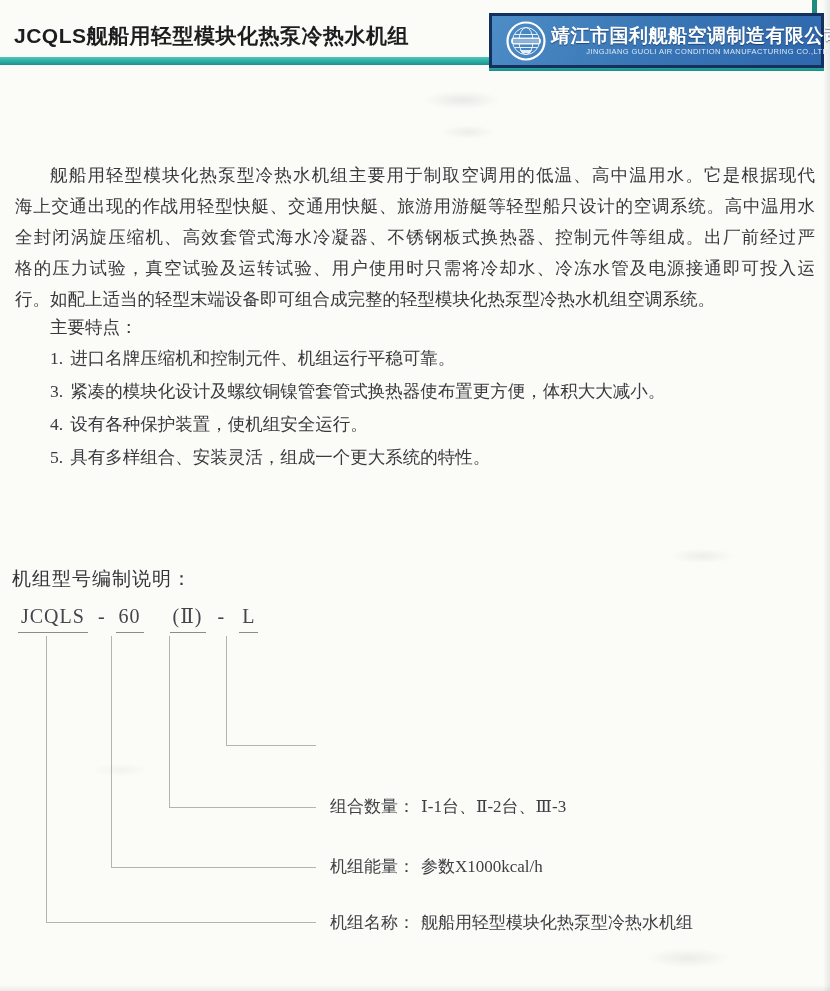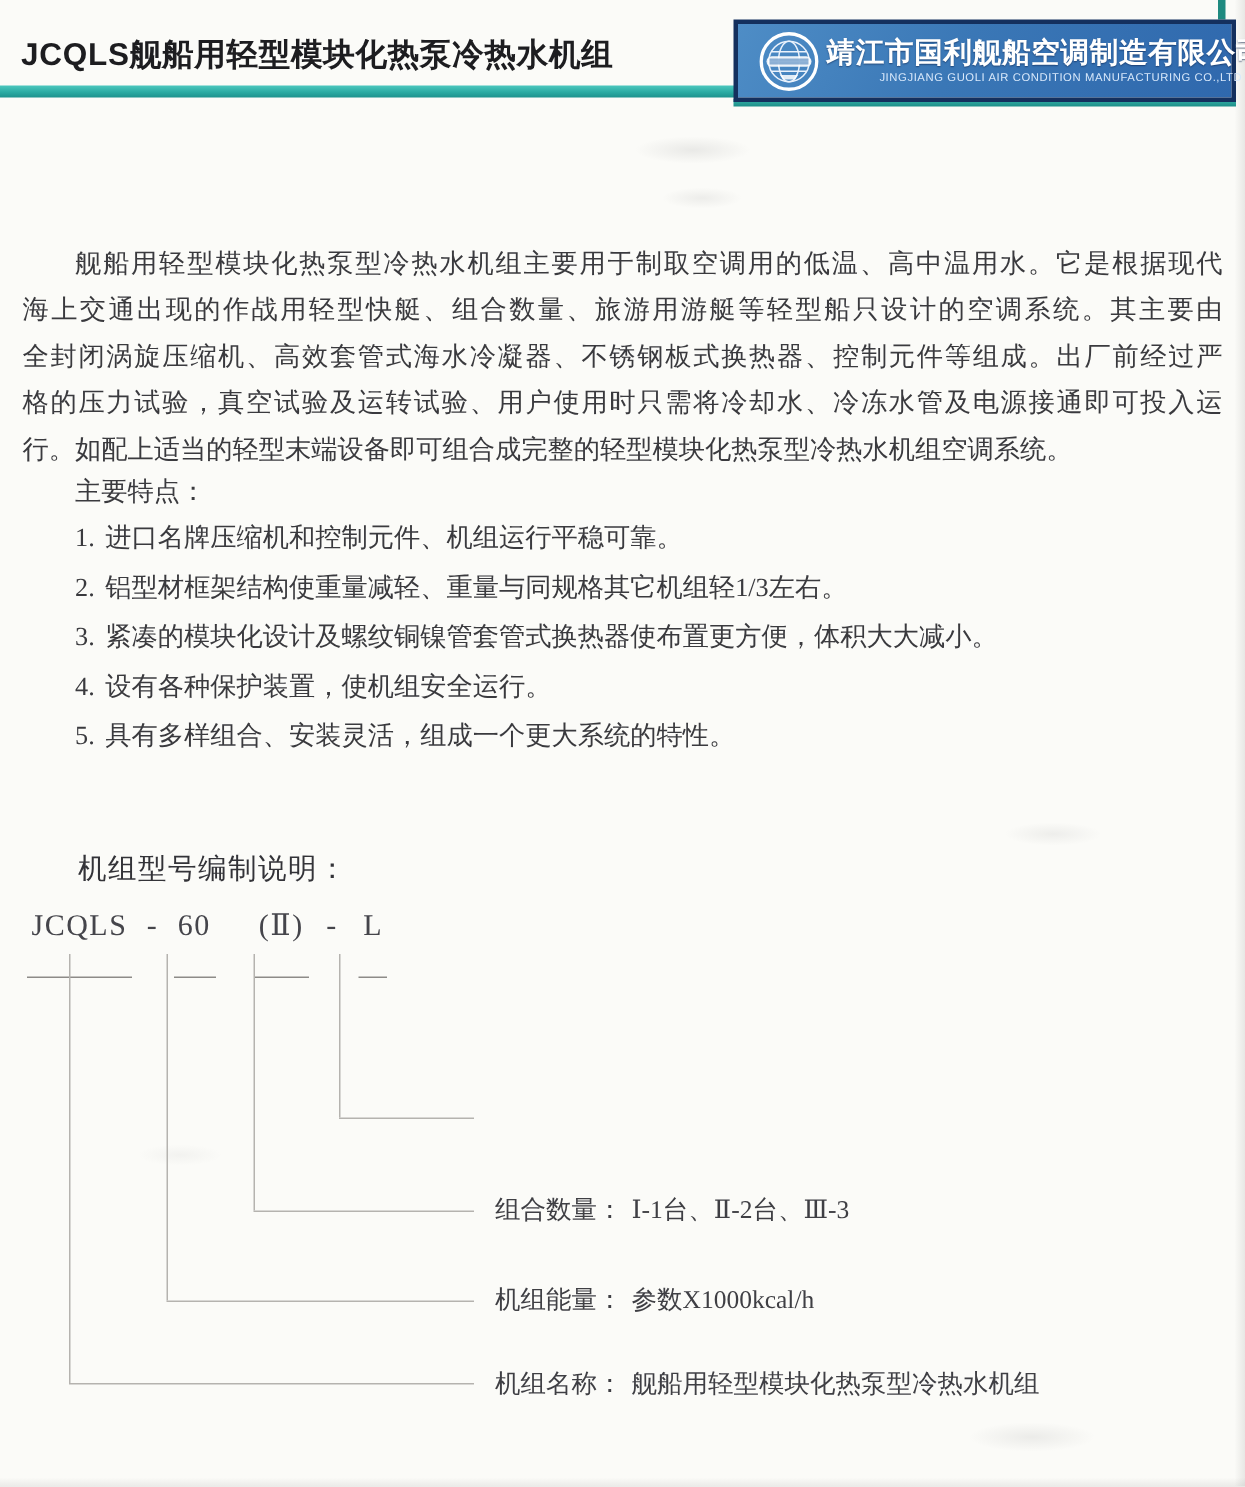--- a/index.html
+++ b/index.html
@@ -81,28 +81,28 @@
 
   
   .features { position: absolute; left: 15px; top: 312px; width: 800px; font-size: 17.5px; }
   .features-heading { line-height: 30px; text-indent: 2em; color: #3a3a3e; }
   .feat-item { line-height: 33px; padding-left: 2em; color: #3a3a3e; }
   .feat-num { margin-right: 7px; }
 
   
   .model-heading {
     position: absolute; left: 12px; top: 566px;
-    font-size: 19px; color: #333338; letter-spacing: 1px; margin-left: 40px;
+    font-size: 19px; color: #333338; letter-spacing: 1px;
   }
   .model-code {
     position: absolute; left: 18px; top: 604px;
     display: flex; align-items: baseline;
     font-size: 20px; color: #45454b; letter-spacing: 1px;
   }
-  .code-part { border-bottom: 1px solid #8d8b88; padding: 0 3px 22px 3px; }
+  .code-part { border-bottom: 1px solid #8d8b88; padding: 0 3px 4px 3px; }
   .code-dash { padding: 0 2px 4px 2px; }
   .g8 { margin-left: 8px; } .g10 { margin-left: 10px; } .g26 { margin-left: 26px; } .g12 { margin-left: 12px; }
 
   
   .vline { position: absolute; width: 1px; background: #b5b3af; }
   .hline { position: absolute; height: 1px; background: #b5b3af; }
   .v-series   { left: 46px;  top: 636px; height: 286px; }
   .v-capacity { left: 111px; top: 636px; height: 231px; }
   .v-quantity { left: 169px; top: 636px; height: 171px; }
   .v-type     { left: 226px; top: 636px; height: 109px; }
@@ -148,33 +148,30 @@
       </svg>
     </span>
     <span class="banner-texts">
       <span class="banner-cn">靖江市国利舰船空调制造有限公司</span>
       <span class="banner-en">JINGJIANG GUOLI AIR CONDITION MANUFACTURING CO.,LTD</span>
     </span>
   </div>
 
   <div class="intro">
     <div class="line indent">舰船用轻型模块化热泵型冷热水机组主要用于制取空调用的低温、高中温用水。它是根据现代</div>
-    <div class="line">海上交通出现的作战用轻型快艇、组合数量、旅游用游艇等轻型船只设计的空调系统。其主要由</div>
+    <div class="line">海上交通出现的作战用轻型快艇、交通用快艇、旅游用游艇等轻型船只设计的空调系统。高中温用水</div>
     <div class="line">全封闭涡旋压缩机、高效套管式海水冷凝器、不锈钢板式换热器、控制元件等组成。出厂前经过严</div>
     <div class="line">格的压力试验，真空试验及运转试验、用户使用时只需将冷却水、冷冻水管及电源接通即可投入运</div>
     <div class="line last">行。如配上适当的轻型末端设备即可组合成完整的轻型模块化热泵型冷热水机组空调系统。</div>
   </div>
 
   <div class="features">
     <div class="features-heading">主要特点：</div>
     <div class="feat-item">
       <span class="feat-num">1.</span><span>进口名牌压缩机和控制元件、机组运行平稳可靠。</span>
-    </div>
-    <div class="feat-item">
-      <span class="feat-num">2.</span><span>铝型材框架结构使重量减轻、重量与同规格其它机组轻1/3左右。</span>
     </div>
     <div class="feat-item">
       <span class="feat-num">3.</span><span>紧凑的模块化设计及螺纹铜镍管套管式换热器使布置更方便，体积大大减小。</span>
     </div>
     <div class="feat-item">
       <span class="feat-num">4.</span><span>设有各种保护装置，使机组安全运行。</span>
     </div>
     <div class="feat-item">
       <span class="feat-num">5.</span><span>具有多样组合、安装灵活，组成一个更大系统的特性。</span>
     </div>

